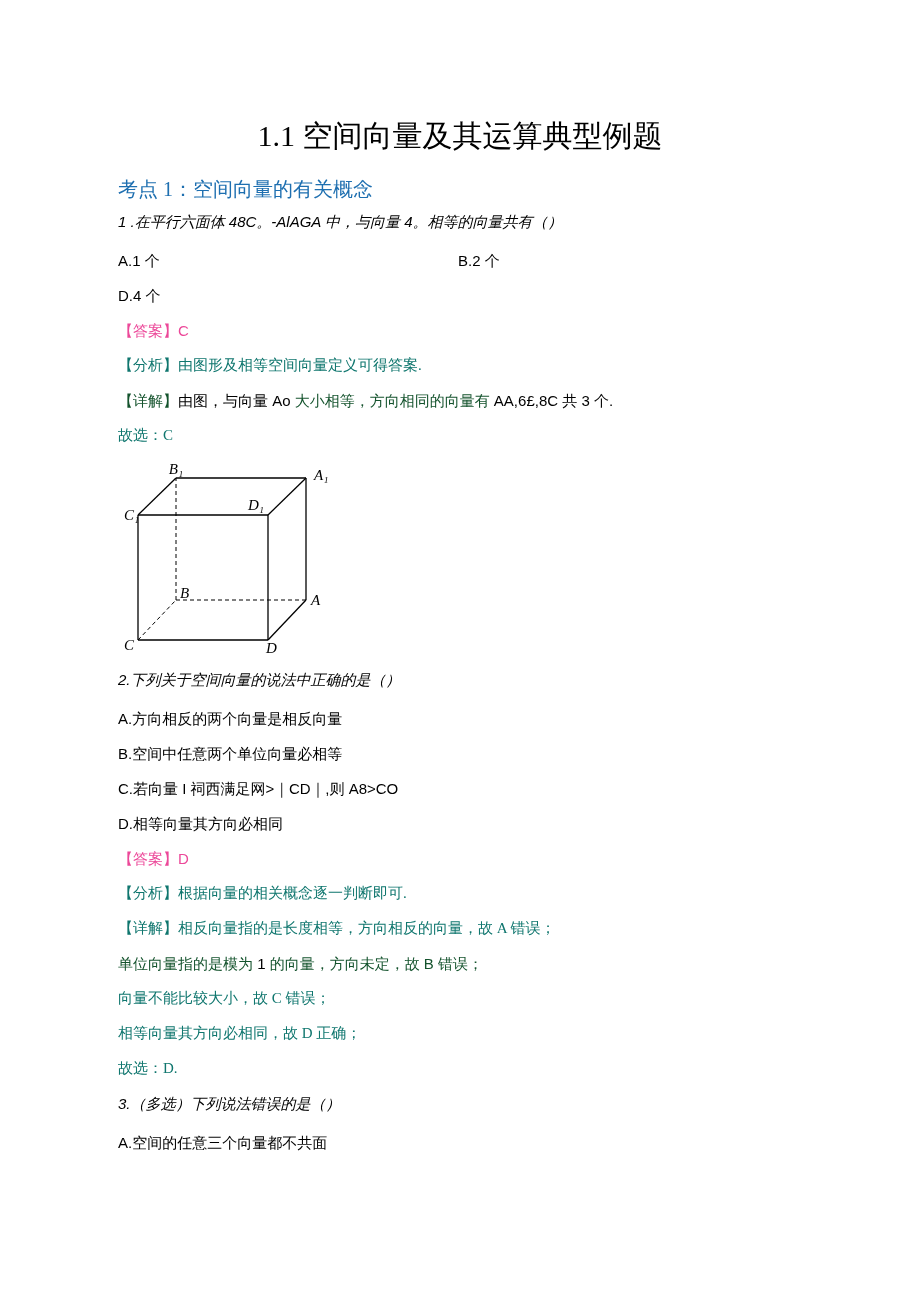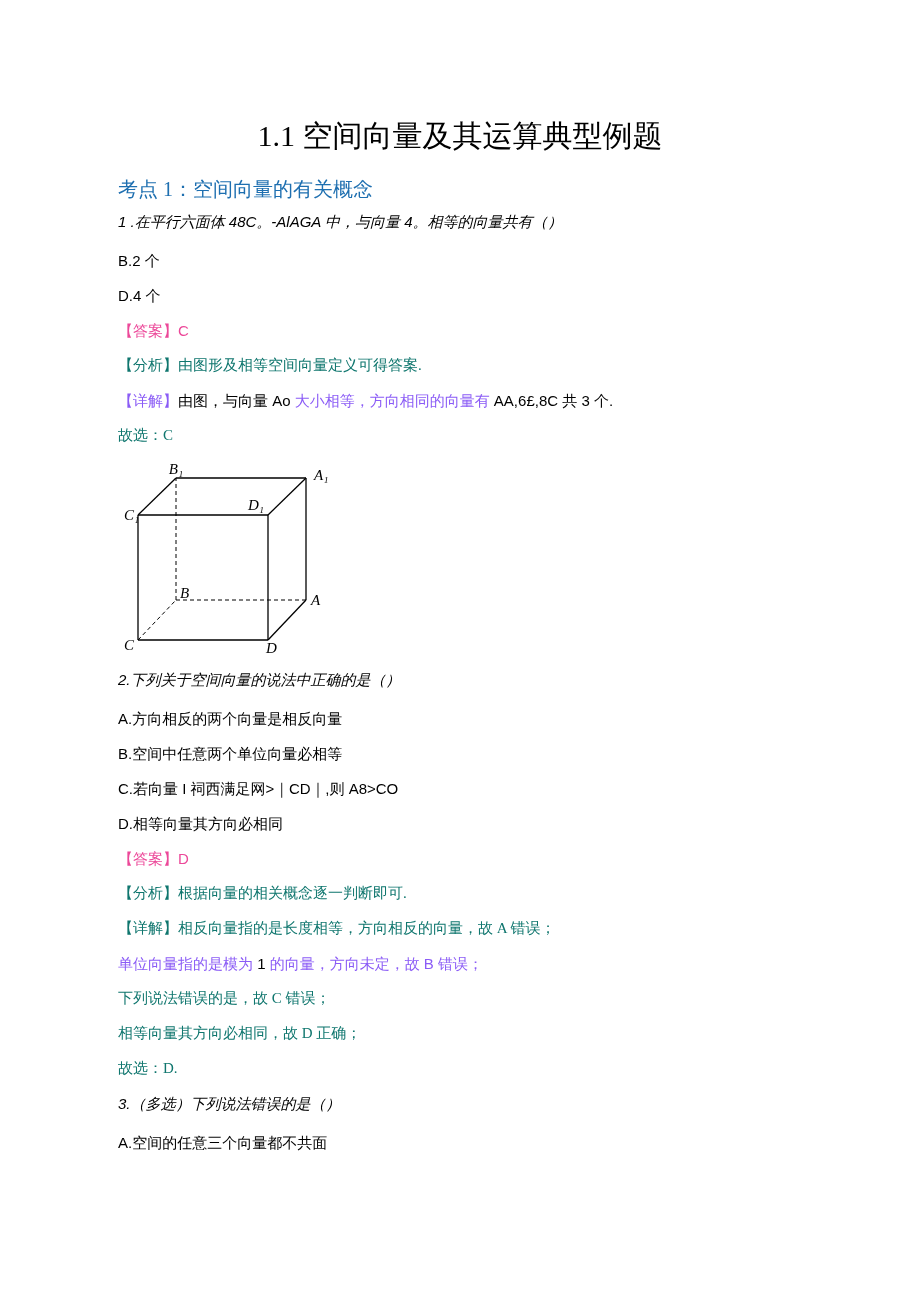--- a/index.html
+++ b/index.html
@@ -35,35 +35,36 @@
     display: flex;
     margin-bottom: 14px;
     font-family: Arial, sans-serif;
     font-size: 15px;
   }
   .opts .left { width: 340px; }
   .opts .right { }
   .ans { color: #ec4899; font-size: 15px; margin-bottom: 14px; font-family: Arial, "SimSun", sans-serif;}
   .red { color: #0f766e; font-size: 15px; margin-bottom: 14px; font-family: "SimSun", serif;}
   .mixed { font-size: 15px; margin-bottom: 14px; font-family: Arial, "SimSun", sans-serif;}
-  .mixed .rr { color: #8b5cf6; text-align: center; }
+  .mixed .rr { color: #14532d; text-align: center; }
   .opt-line { font-size: 15px; margin-bottom: 14px; font-family: Arial, "SimSun", sans-serif;}
   .figure { margin: 6px 0 14px 0; }
   svg { display: block; }
 </style>
 </head>
 <body>
 
 <div class="title">1.1 空间向量及其运算典型例题</div>
 
 <div class="topic">考点 1：空间向量的有关概念</div>
 
 <div class="para">1 .在平行六面体 48C。-AlAGA 中，与向量 4。相等的向量共有（）</div>
 
 <div class="opts">
+  <div class="left">A.1 个</div>
   <div class="right">B.2 个</div>
 </div>
 <div class="opts">
   <div class="right">D.4 个</div>
 </div>
 
 <div class="ans">【答案】C</div>
 <div class="red">【分析】由图形及相等空间向量定义可得答案.</div>
 <div class="mixed">
   <span class="rr">【详解】</span><span>由图，与向量 Ao </span><span class="rr">大小相等，方向相同的向量有 </span><span>AA,6£,8C 共 3 个.</span>
@@ -104,18 +105,18 @@
 <div class="opt-line">B.空间中任意两个单位向量必相等</div>
 <div class="opt-line">C.若向量 I 祠西满足网&gt;｜CD｜,则 A8&gt;CO</div>
 <div class="opt-line">D.相等向量其方向必相同</div>
 
 <div class="ans">【答案】D</div>
 <div class="red">【分析】根据向量的相关概念逐一判断即可.</div>
 <div class="red">【详解】相反向量指的是长度相等，方向相反的向量，故 A 错误；</div>
 <div class="mixed">
   <span class="rr">单位向量指的是模为 </span><span>1 </span><span class="rr">的向量，方向未定，故 B 错误；</span>
 </div>
-<div class="red">下列说法错误的是，故 C 错误；</div>
+<div class="red">向量不能比较大小，故 C 错误；</div>
 <div class="red">相等向量其方向必相同，故 D 正确；</div>
 <div class="red">故选：D.</div>
 
 <div class="para">3.（多选）下列说法错误的是（）</div>
 <div class="opt-line">A.空间的任意三个向量都不共面</div>
 
 </body></html>

